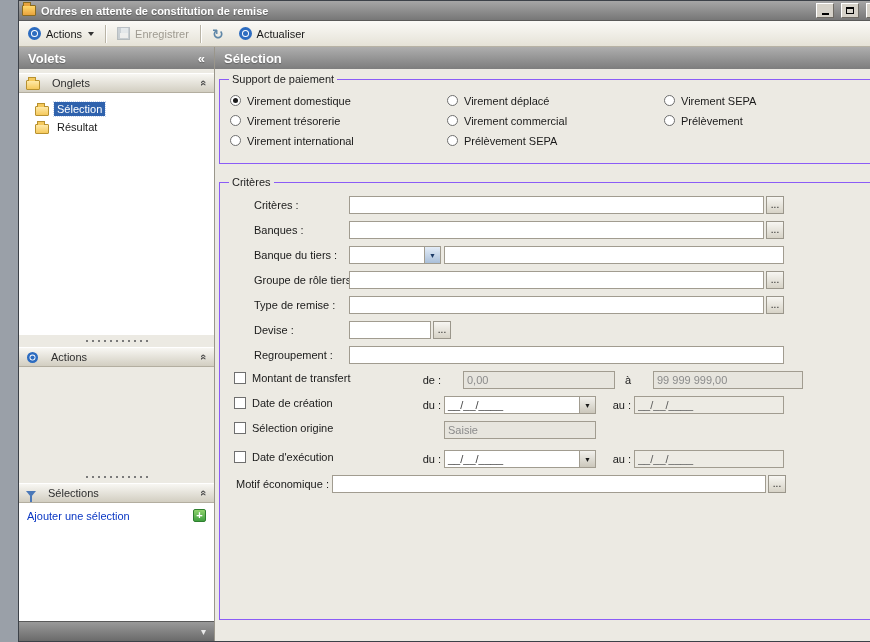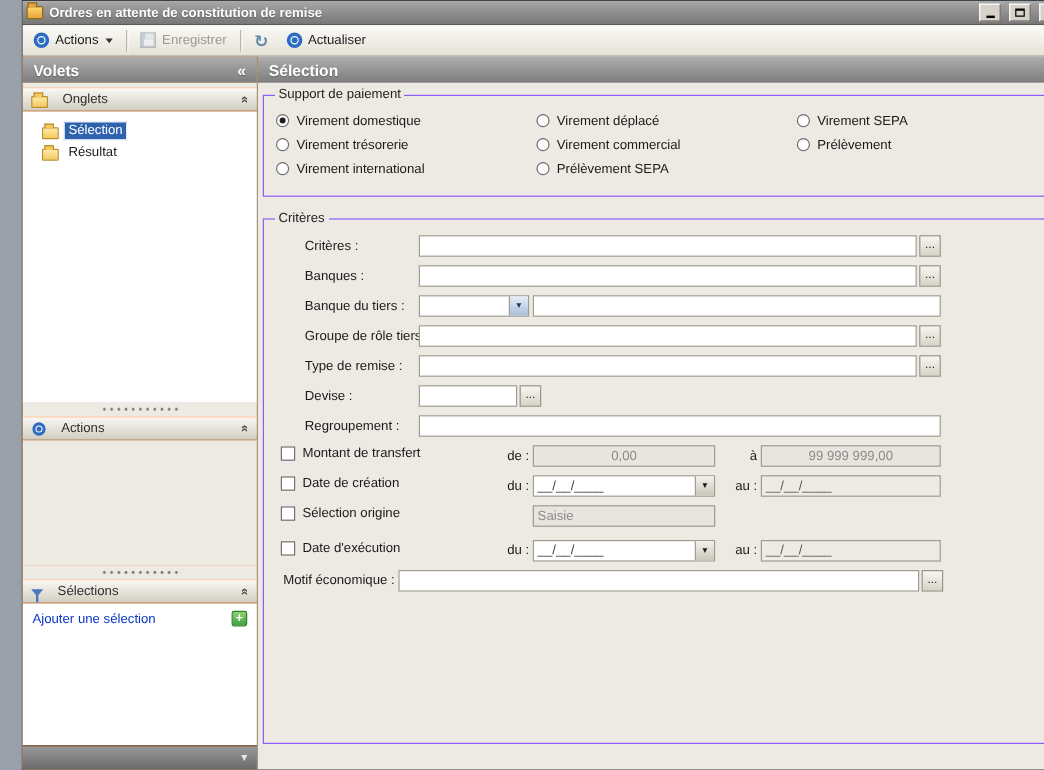--- a/index.html
+++ b/index.html
@@ -108,21 +108,21 @@
   .crit-label { position:absolute; left:26px; top:3px; white-space:nowrap; }
   .input { position:absolute; top:0; height:18px; border:1px solid #a19c90; background:#fff;
            font:inherit; padding:0 3px; color:#222; }
   .in-wide   { left:121px; width:415px; }
   .in-tiers2 { left:216px; width:340px; }
   .in-devise { left:121px; width:82px; }
   .in-regrp  { left:121px; width:435px; }
   .in-de     { left:216px; width:152px; }
   .in-au     { left:406px; width:150px; }
   .in-motif  { left:104px; width:434px; }
-  .num { text-align:center; }
+  .num { text-align:left;margin-left:19px; }
   .input.disabled, .input:disabled { background:#e7e5de; color:#8b8b8b; }
   .date-in { background:#edebe4; color:#5a5a5a; }
 
   .btn-ellipsis { position:absolute; top:0; width:18px; height:18px;
            background:linear-gradient(#f7f6f2,#d7d3c7); border:1px solid #9a968b;
            font-size:10px; line-height:12px; text-align:center; color:#222; cursor:pointer; }
   .el-wide  { left:538px; }
   .el-devise{ left:205px; }
   .el-motif { left:540px; }
 

